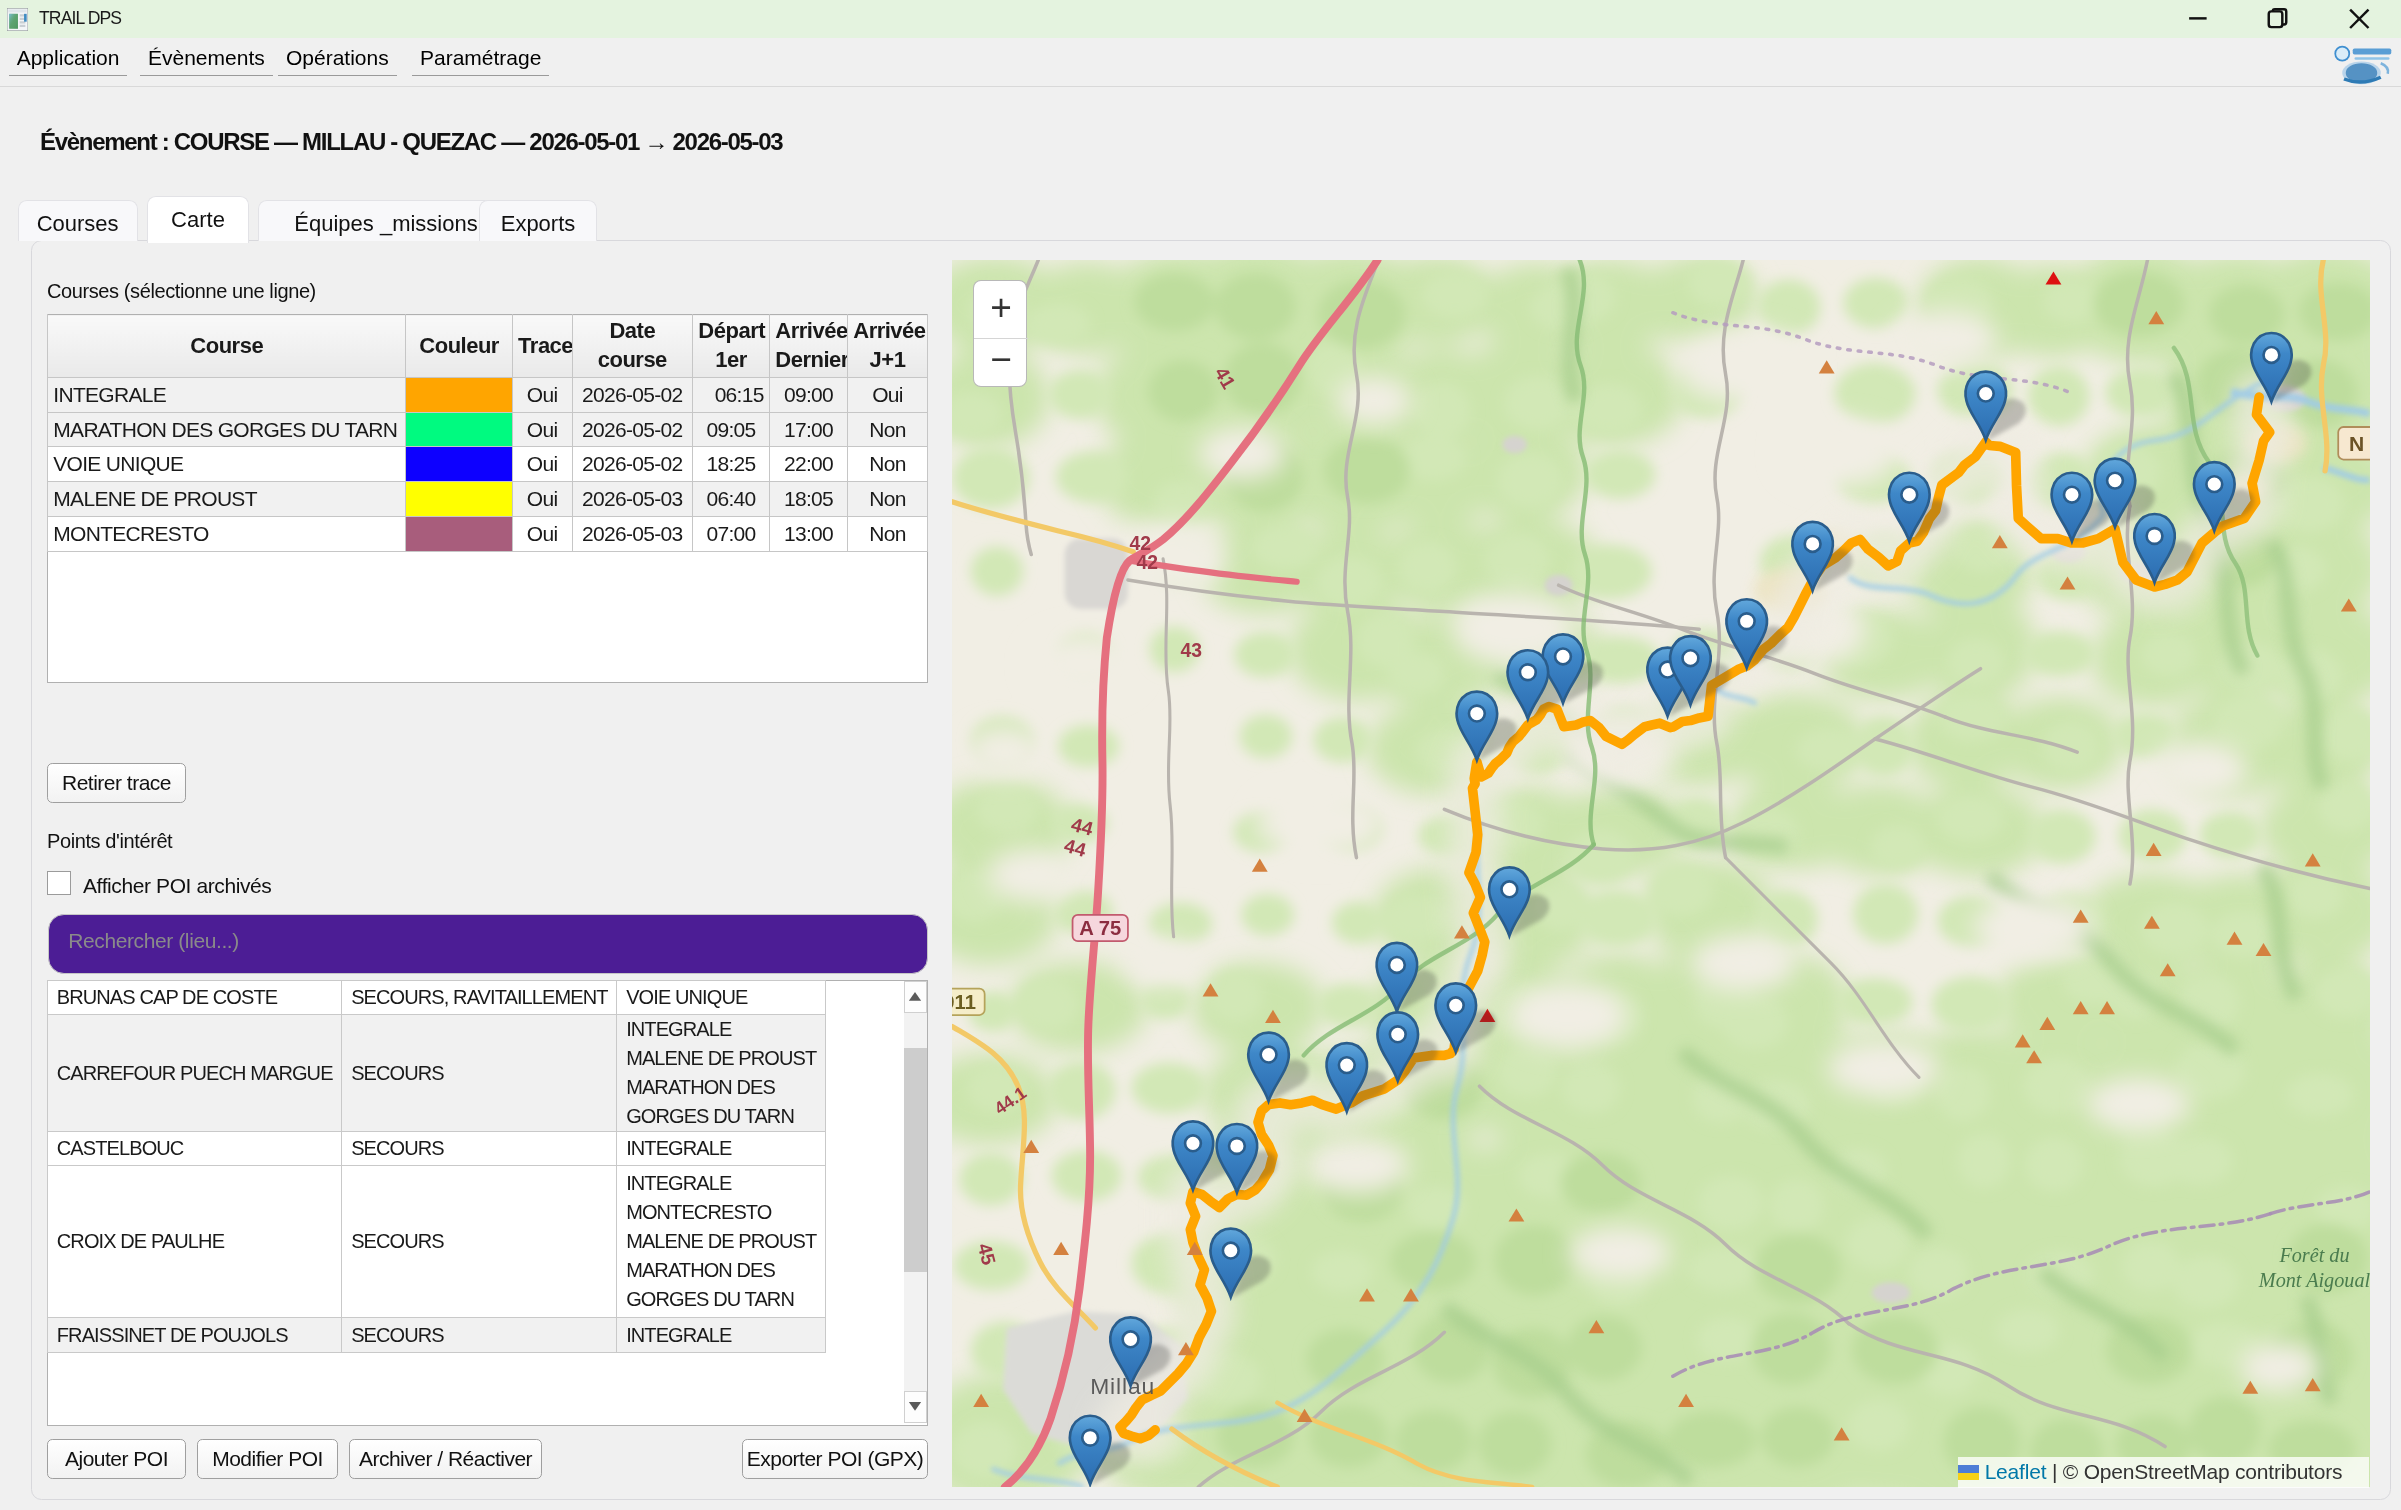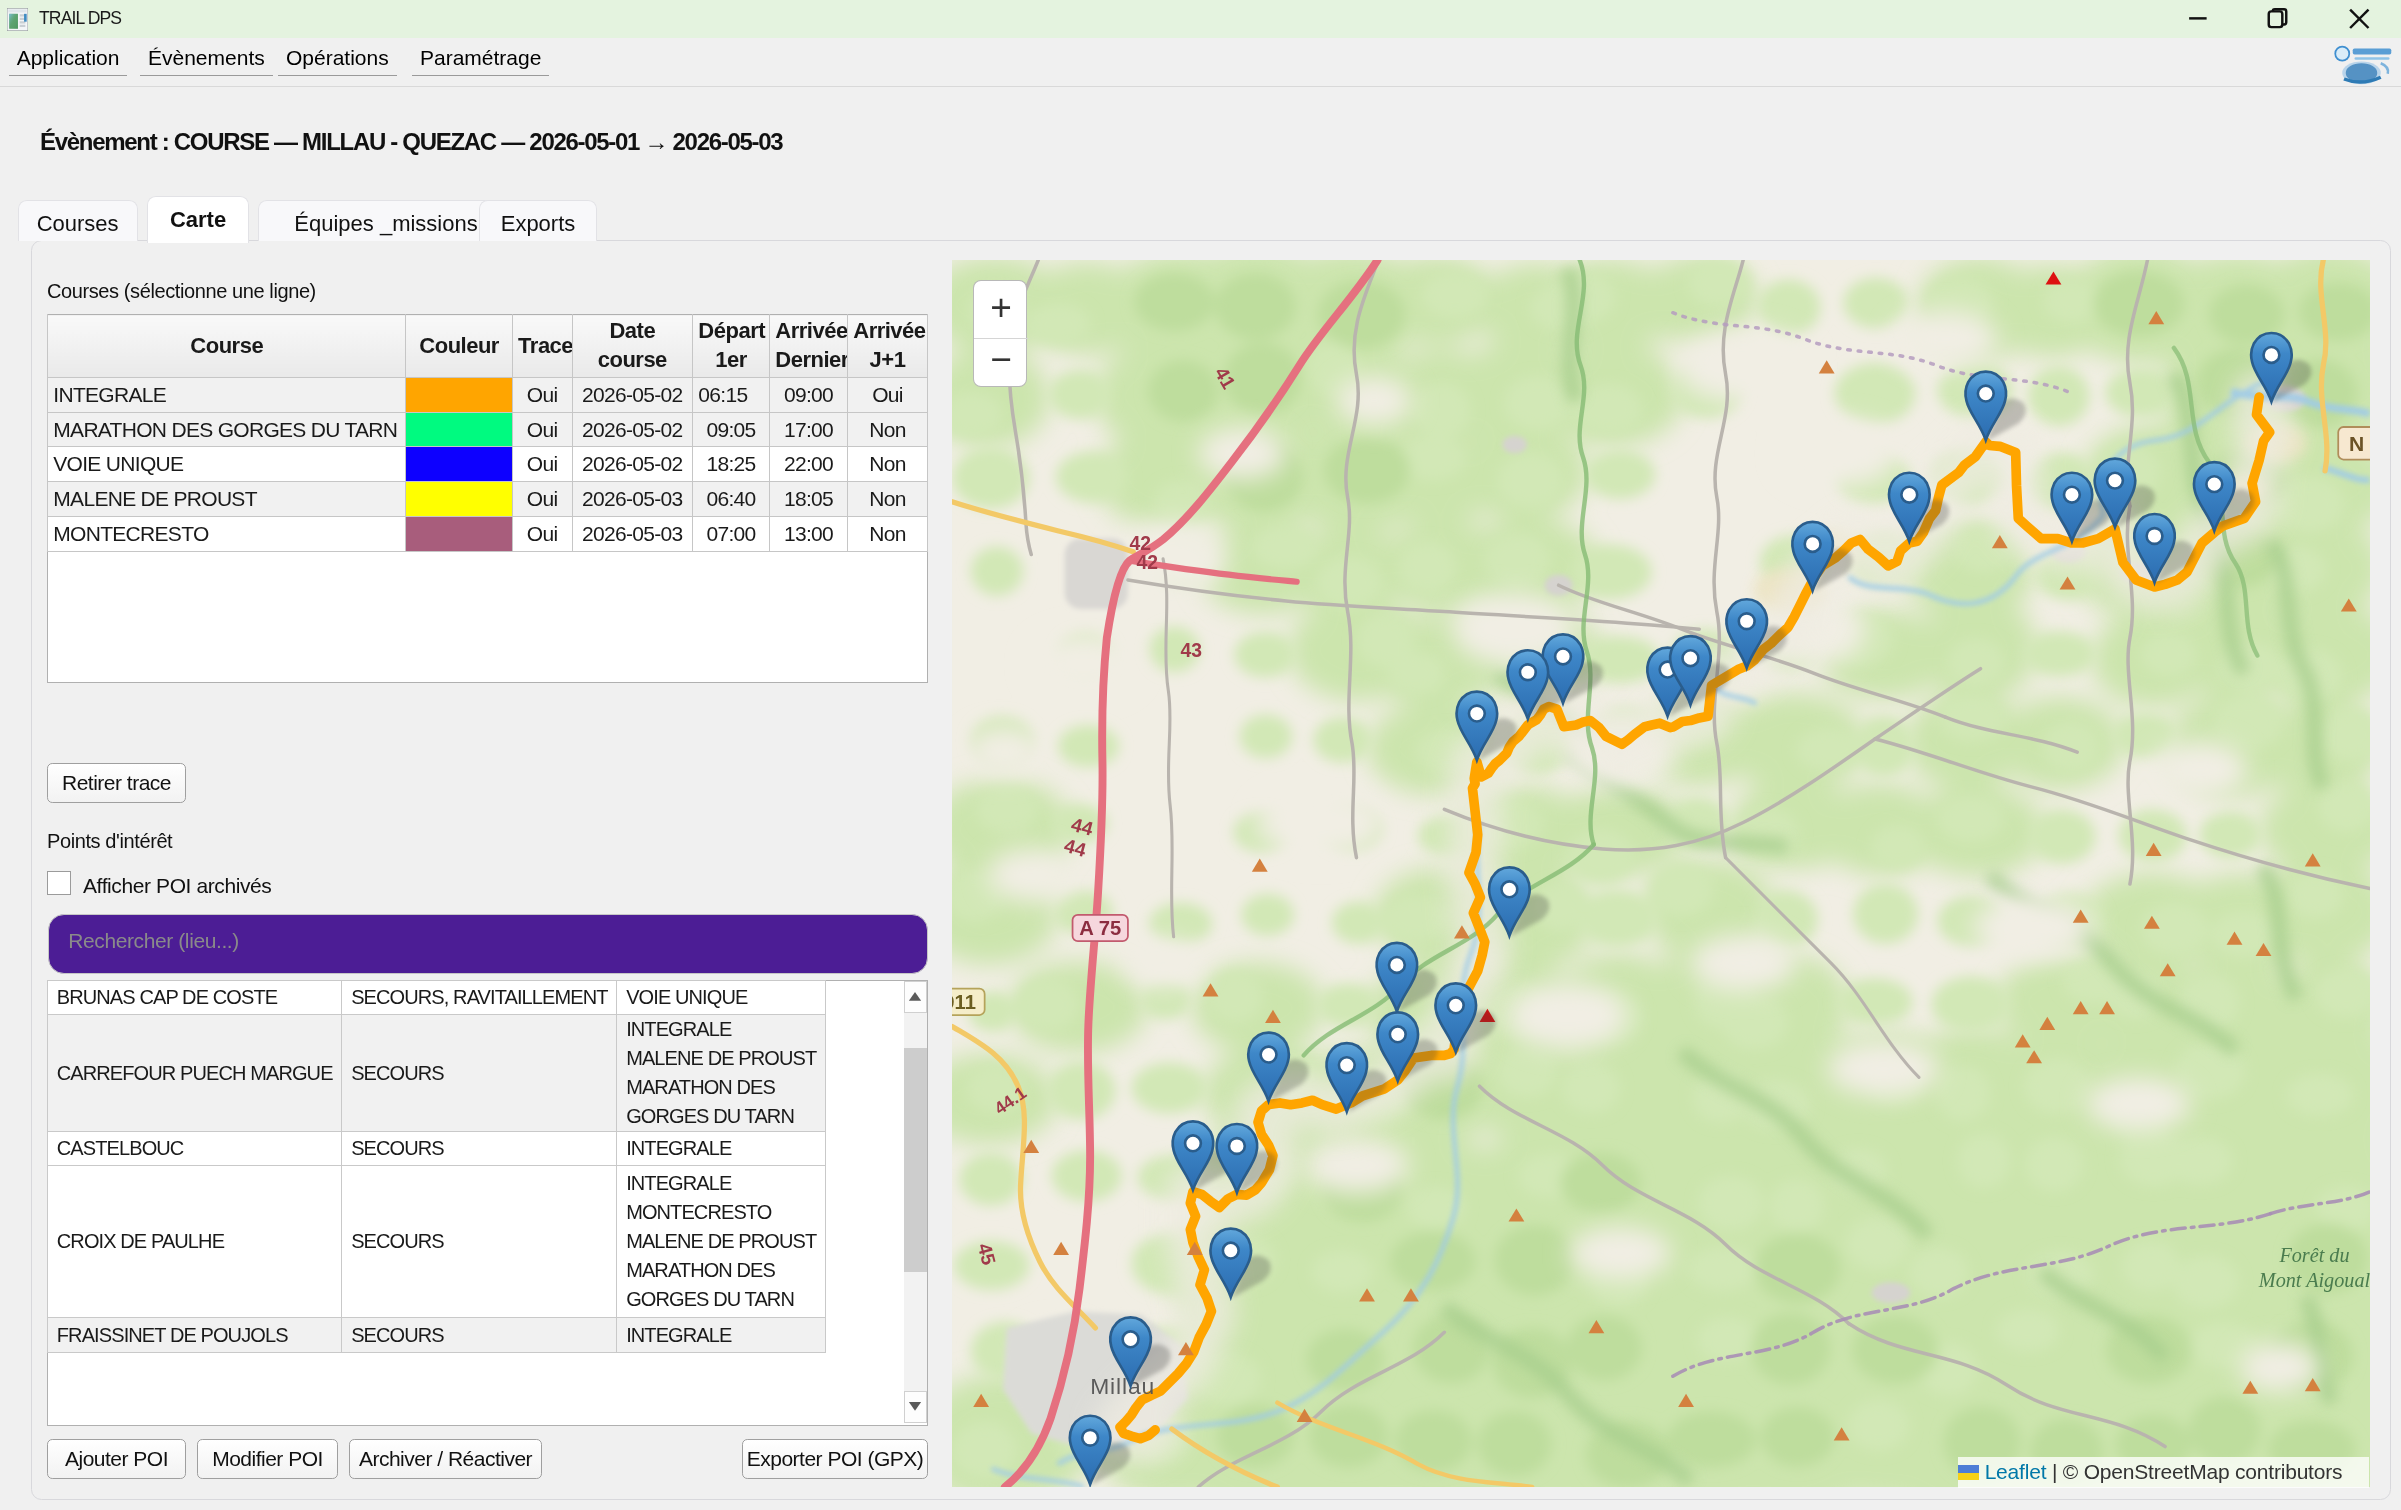--- a/index.html
+++ b/index.html
@@ -7,21 +7,21 @@
 .abs{position:absolute}
 #titlebar{left:0;top:0;width:2401px;height:38px;background:#e4f3df}
 #title{left:39px;top:8px;font-size:17.6px;color:#191919;letter-spacing:-0.9px}
 #menubar{left:0;top:38px;width:2401px;height:49px;background:#f0f0f0;border-bottom:0.9px solid #d9d9d9}
 .mi{top:46px;font-size:21px;color:#000}
 .mi u{text-decoration:none;border-bottom:1.8px solid #9a9a9a;padding:0 8px 5.3px 8px;margin:0 -8px;display:inline-block}
 #heading{left:40px;top:128px;font-size:24px;font-weight:bold;color:#111;letter-spacing:-1.3px}
 .tab{top:200px;height:41px;background:#f8f8fa;border:0.9px solid #e2e2e6;border-bottom:none;
 border-radius:8.8px 8.8px 0 0;font-size:22px;text-align:center;color:#111}
 .tab span{position:relative;top:9.7px}
-#tabCarte{background:#ffffff;font-weight:bold;z-index:3;height:47px;top:196px}
+#tabCarte{background:#ffffff;font-weight:normal;z-index:3;height:47px;top:196px}
 #panel{left:31px;top:240px;width:2360px;height:1260px;background:#f0f0f0;
 border:0.9px solid #d8d8dc;border-radius:10.5px}
 .lbl{font-size:20px;color:#111;letter-spacing:-0.4px}
 table{border-collapse:collapse}
 #ctab{left:47px;top:314px;width:881px;background:#fff;border:0.9px solid #b0b0b0;table-layout:fixed}
 #ctab .hd{background:linear-gradient(#f9f9f9,#e9e9e9);font-weight:bold;font-size:22px;text-align:center;vertical-align:middle;border:0.9px solid #c6c6c6;border-top:none;line-height:1.3;letter-spacing:-0.5px}
 #ctab td{font-size:21px;border:0.9px solid #c6c6c6;padding:0 5.3px;vertical-align:middle;white-space:nowrap;overflow:hidden;letter-spacing:-0.7px}
 #ctabwrap{left:47px;top:314px;width:881px;height:369px;background:#fff;border:0.9px solid #b0b0b0}
 .rowg{background:#f1f1f1}
 .roww{background:#ffffff}
@@ -108,21 +108,21 @@
 <td class="hd" style="width:119px">Date<br>course</td>
 <td class="hd" style="width:76px">Départ<br>1er</td>
 <td class="hd" style="width:77px">Arrivée<br>Dernier</td>
 <td class="hd" style="width:79px">Arrivée<br>J+1</td>
 </tr>
 <tr class="rowg" style="height:35px">
         <td>INTEGRALE</td>
         <td style="background:#ffa500"></td>
         <td style="text-align:center">Oui</td>
         <td style="text-align:center">2026-05-02</td>
-        <td style="text-align:left">06:15</td>
+        <td style="text-align:right">06:15</td>
         <td style="text-align:center">09:00</td>
         <td style="text-align:center">Oui</td>
       </tr>
 <tr class="rowg" style="height:34px">
         <td>MARATHON DES GORGES DU TARN</td>
         <td style="background:#00fa80"></td>
         <td style="text-align:center">Oui</td>
         <td style="text-align:center">2026-05-02</td>
         <td style="text-align:center">09:05</td>
         <td style="text-align:center">17:00</td>

